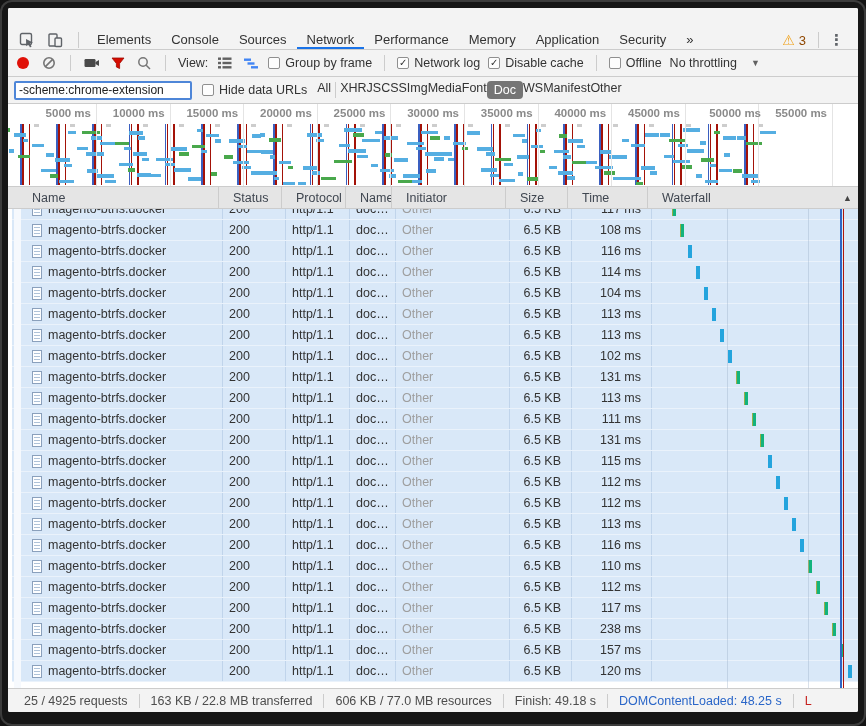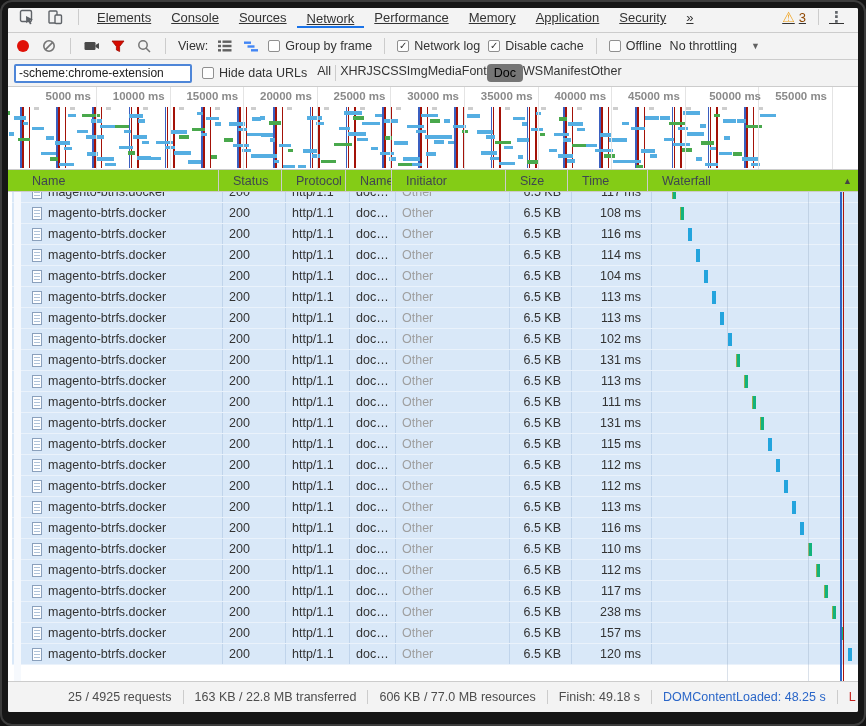--- a/index.html
+++ b/index.html
@@ -11,22 +11,22 @@
     box-shadow: inset 0 0 0 2px #3c3c3c;
   }
   .window {
     position: absolute; left: 8px; top: 8px; width: 850px; height: 704px;
     background: #ffffff; overflow: hidden; display: flex; flex-direction: column;
     border-radius: 2px;
   }
 
   
   .tabbar {
-    height: 25px; background: #f3f3f3; border-bottom: 1px solid #ccc;
-    display: flex; align-items: flex-start; flex: none; color: #333; font-size: 13px; text-decoration: underline;
+    height: 42px; background: #f3f3f3; border-bottom: 1px solid #ccc;
+    display: flex; align-items: flex-end; flex: none; color: #333; font-size: 13px;
   }
   .tabbar .left-icons { display: flex; align-items: center; padding: 0 4px 0 10px; gap: 10px; }
   .vdiv { width: 1px; height: 16px; background: #ccc; align-self: center; margin: 0 4px; }
   .tab { display: flex; align-items: center; padding: 0 10px; cursor: default; position: relative; }
   .tab.active { border-bottom: 2.5px solid #1a73e8; padding-top: 2.5px; }
   .tabbar .right { margin-left: auto; display: flex; align-items: center; padding-right: 8px; }
   .warn-badge { display: flex; align-items: center; gap: 4px; padding: 0 8px; font-size: 13px; color: #8f4700; }
   .warn-tri { color: #f0a11a; font-size: 14px; line-height: 1; }
   .kebab { color: #5f6368; font-size: 15px; font-weight: bold; letter-spacing: 0; padding: 0 6px; }
 
@@ -51,39 +51,39 @@
     display: flex; align-items: center; flex: none; font-size: 12.5px; color: #333;
     padding: 0 6px; gap: 10px;
   }
   .filter-input {
     width: 178px; height: 19px; border: 2px solid #4e86d8; border-radius: 2px;
     font-size: 12px; padding: 0 3px; color: #222; background: #fff; outline: none;
     font-family: "Liberation Sans", "DejaVu Sans", sans-serif;
   }
   .ftypes { display: flex; align-items: flex-start; gap: 0; }
   .ftype { cursor: default; }
-  .ftype.selected { background: #757575; color: #000000; border-radius: 4px; padding: 2px 7px; }
+  .ftype.selected { background: #757575; color: #ffffff; border-radius: 4px; padding: 2px 7px; }
 
   
   .overview { height: 83px; background: #fff; border-bottom: 1px solid #ccc; position: relative; flex: none; overflow: hidden; }
   .ov-label { position: absolute; top: 3px; width: 70px; text-align: right; font-size: 11.5px; color: #8a8a8a; font-weight: bold; }
   .ov-grid { position: absolute; top: 0; bottom: 0; width: 1px; background: #e4e4e4; }
   .ov-chart { position: absolute; left: 0; right: 0; top: 20px; bottom: 1px; }
   .ov-vline { position: absolute; top: 0; bottom: 0; width: 1.5px; }
   .ov-vline.red { background: #a31208; }
   .ov-vline.blue { background: #3a5fc0; }
   .ov-bar { position: absolute; height: 3.5px; }
   .ov-bar.b { background: #55aee2; }
   .ov-bar.g { background: #49a84c; }
   .ov-tick { position: absolute; top: 0; height: 3px; width: 5px; background: #cdcdcd; }
 
   
   .cols { display: grid; grid-template-columns: 210px 63px 64px 46px 114px 62px 80px 1fr; }
   .thead {
-    height: 22px; background: #84cc16; border-bottom: 1px solid #ccc; flex: none;
+    height: 22px; background: #e5e5e5; border-bottom: 1px solid #ccc; flex: none;
     font-size: 12.5px; color: #3f4650; align-items: center;
   }
   .th { padding-left: 14px; border-left: 1px solid #ccc; height: 100%; display: flex; align-items: center; overflow: hidden; white-space: nowrap; }
   .th:first-child { border-left: none; padding-left: 24px; }
   .th.waterfall-th { justify-content: space-between; padding-right: 6px; }
   .sort-arrow { font-size: 9px; color: #444; }
 
   .tbody { flex: 1; position: relative; overflow: hidden; background: #fff; }
   .rows { position: absolute; left: 4px; right: 0; top: -10px; }
   .row { height: 21px; background: #d9e8f8; font-size: 12.5px; color: #333; align-items: center; border-bottom: 1px solid rgba(255,255,255,0.45); }
@@ -101,22 +101,22 @@
   .wf-tick.b { background: #24a4dd; }
   .wf-tick.t { background: #12b37d; border-left: 1px solid rgba(190,170,60,0.8); }
   .wf-overlay { position: absolute; top: 0; bottom: 0; left: 639px; right: 0; pointer-events: none; z-index: 2; }
   .wf-grid { position: absolute; top: 0; bottom: 0; width: 1px; background: rgba(150,170,195,0.35); }
   .wf-line { position: absolute; top: 0; bottom: 0; width: 1.5px; }
   .wf-line.dcl { background: #2f66c4; }
   .wf-line.load { background: #b0150a; }
 
   
   .footer {
-    height: 31px; background: #f3f3f3; border-top: 1px solid #ccc; flex: none;
-    display: flex; align-items: center; font-size: 12.5px; color: #4d4d4d; overflow: hidden; padding-left: 44px;
+    height: 24px; background: #f3f3f3; border-top: 1px solid #ccc; flex: none;
+    display: flex; align-items: center; font-size: 12.5px; color: #4d4d4d; overflow: hidden;
   }
   .f-item { padding: 0 11px; white-space: nowrap; border-left: 1px solid #ccc; }
   .f-item:first-child { border-left: none; padding-left: 16px; }
   .f-item.blue { color: #2a66c8; }
   .f-item.red { color: #c5221f; }
 
   
   svg { display: block; }
 </style>
 </head>

